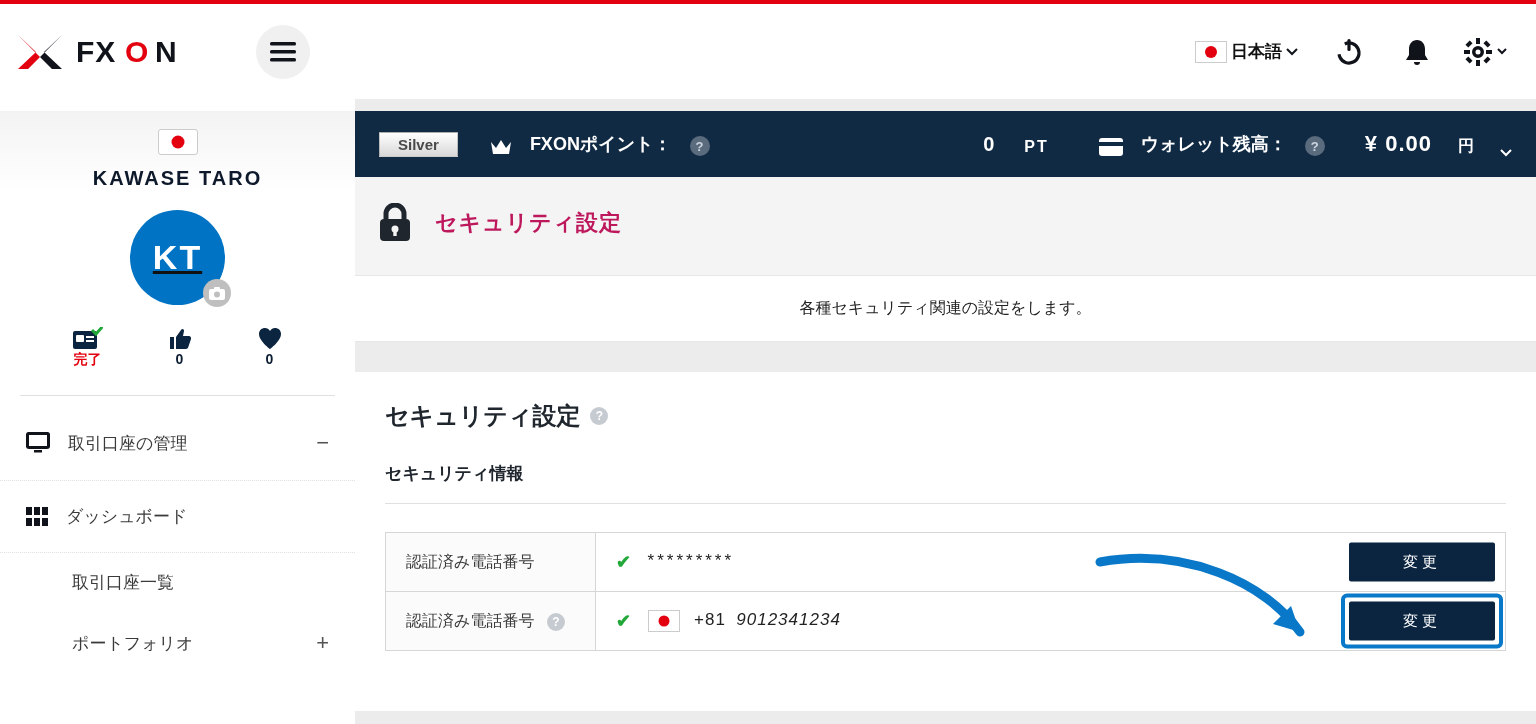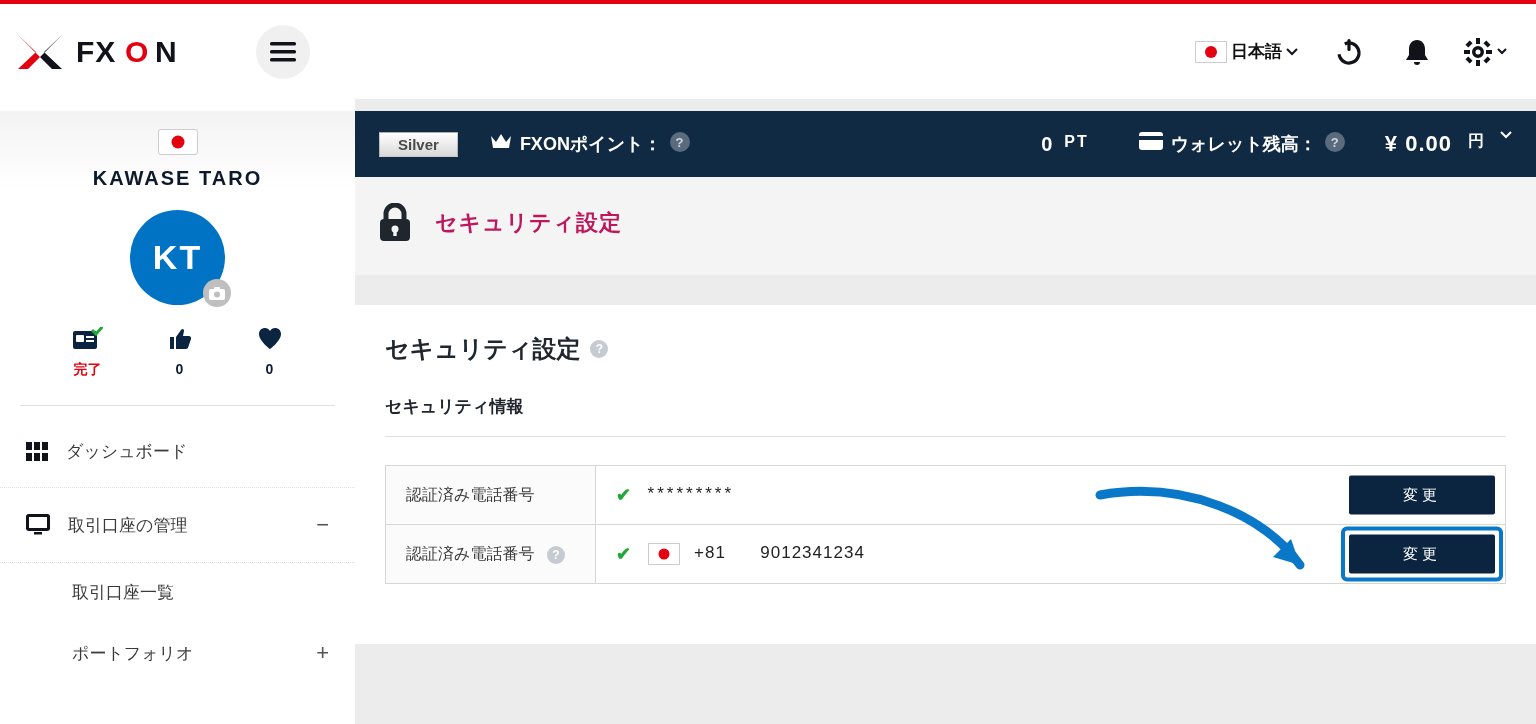--- a/index.html
+++ b/index.html
@@ -23,42 +23,42 @@
   .body-wrap { display: flex; width: 100%; height: calc(100% - 99px); }
 
   
   .sidebar-col { width: 355px; background: #fff; display: flex; flex-direction: column; }
   .sidebar-spacer { height: 12px; background: #fff; }
   .sidebar { background: linear-gradient(#f3f3f3, #fff 80px); flex: 1; padding-top: 18px; }
   .sb-flag-wrap { display: flex; justify-content: center; }
   .sb-flag { width: 40px; height: 26px; border: 1px solid #ccc; background: #fff; position: relative; border-radius: 3px; }
   .sb-flag::after { content: ""; position: absolute; left: 50%; top: 50%; width: 13px; height: 13px; background: #e3000f; border-radius: 50%; transform: translate(-50%, -50%); }
   .username { text-align: center; font-size: 20px; font-weight: 600; letter-spacing: 2px; color: #0e1a2b; margin-top: 12px; }
-  .avatar-wrap { position: relative; width: 95px; height: 95px; margin: 20px auto 0; }
+  .avatar-wrap { position: relative; width: 95px; height: 95px; margin: 20px auto 0; text-decoration: underline; }
   .avatar { width: 95px; height: 95px; border-radius: 50%; background: #0073c4; color: #fff; display: flex; align-items: center; justify-content: center; font-size: 34px; font-weight: 700; letter-spacing: 2px; }
   .avatar-cam { position: absolute; right: -6px; bottom: -2px; width: 28px; height: 28px; border-radius: 50%; background: #bfbfbf; display: flex; align-items: center; justify-content: center; }
   .sb-stats { display: flex; justify-content: space-around; margin: 22px 40px 0; }
-  .sb-stat { display: flex; flex-direction: column; align-items: center; gap: 10px; font-size: 14px; font-weight: 700; }
+  .sb-stat { display: flex; flex-direction: column; align-items: center; font-size: 14px; font-weight: 700; }
   .sb-stat .lbl-red { color: #e3000f; }
   .sb-stat .lbl-navy { color: #0b1c33; }
   .sb-divider { height: 1px; background: #e0e0e0; margin: 26px 20px 0; }
   .sb-nav { margin-top: 10px; }
   .sb-item { display: flex; align-items: center; padding: 24px 26px; font-size: 17px; color: #3a3a3a; gap: 18px; cursor: pointer; border-bottom: 1px dotted #e0e0e0; }
   .sb-item:last-child { border-bottom: none; }
   .sb-item .right { margin-left: auto; color: #555; font-size: 22px; font-weight: 300; }
   .sb-sub { padding: 18px 26px 18px 72px; font-size: 17px; color: #3a3a3a; display: flex; align-items: center; cursor: pointer; }
   .sb-sub .right { margin-left: auto; color: #555; font-size: 22px; font-weight: 300; }
 
   
   .main-col { flex: 1; display: flex; flex-direction: column; background: #ececec; }
 
   
   .pointbar { height: 66px; background: #112a44; color: #fff; display: flex; align-items: center; padding: 0 24px; font-size: 18px; font-weight: 600; position: relative; margin-top: 12px; }
   .tier-badge { background: linear-gradient(#fff, #d8d8d8); color: #4a4a4a; border: 1px solid rgba(0,0,0,0.2); padding: 3px 18px; border-radius: 0; font-size: 15px; font-weight: 700; margin-right: 32px; }
-  .pb-section { display: flex; align-items: flex-start; gap: 8px; }
+  .pb-section { display: flex; align-items: flex-end; gap: 18px; }
   .pb-pt { font-size: 20px; font-weight: 700; letter-spacing: 2px; }
   .pb-amt { font-size: 22px; font-weight: 700; letter-spacing: 1px; }
   .help-circle { width: 20px; height: 20px; border-radius: 50%; background: #5b6b7e; color: #cdd6e0; display: inline-flex; align-items: center; justify-content: center; font-size: 13px; font-weight: 700; }
   .help-circle-sm { width: 18px; height: 18px; border-radius: 50%; background: #c6cbd2; color: #fff; display: inline-flex; align-items: center; justify-content: center; font-size: 12px; font-weight: 700; }
 
   
   .content { padding: 0; }
   .section-header { background: #f4f4f4; padding: 24px 18px 30px; display: flex; align-items: center; gap: 18px; }
   .lock-badge { width: 44px; height: 44px; display: flex; align-items: center; justify-content: center; }
   .section-title { font-size: 22px; font-weight: 800; color: #be185d; letter-spacing: 1px; }
@@ -189,39 +189,39 @@
           <svg width="26" height="24" viewBox="0 0 26 24">
             <path d="M13 22 C13 22 2 14 2 7 C2 3 5 1 8 1 C10 1 12 2 13 4 C14 2 16 1 18 1 C21 1 24 3 24 7 C24 14 13 22 13 22 Z" fill="#0b2540"></path>
           </svg>
           <span class="lbl-navy">0</span>
         </div>
       </div>
       <div class="sb-divider"></div>
 
       <div class="sb-nav">
         <div class="sb-item">
+          <svg width="24" height="22" viewBox="0 0 24 22">
+            <rect x="1" y="1" width="22" height="15" rx="2" stroke="#10131a" stroke-width="2.2" fill="#10131a"></rect>
+            <rect x="3" y="3" width="18" height="11" fill="#fff"></rect>
+            <rect x="8" y="18" width="8" height="2.5" fill="#10131a"></rect>
+          </svg>
+          <span>取引口座の管理</span>
+          <span class="right">−</span>
+        </div>
+        <div class="sb-item">
           <svg width="22" height="20" viewBox="0 0 22 20">
             <rect x="0" y="0" width="6" height="8" fill="#10131a"></rect>
               <rect x="8" y="0" width="6" height="8" fill="#10131a"></rect>
               <rect x="16" y="0" width="6" height="8" fill="#10131a"></rect>
             <rect x="0" y="11" width="6" height="8" fill="#10131a"></rect>
               <rect x="8" y="11" width="6" height="8" fill="#10131a"></rect>
               <rect x="16" y="11" width="6" height="8" fill="#10131a"></rect>
           </svg>
           <span>ダッシュボード</span>
         </div>
-        <div class="sb-item">
-          <svg width="24" height="22" viewBox="0 0 24 22">
-            <rect x="1" y="1" width="22" height="15" rx="2" stroke="#10131a" stroke-width="2.2" fill="#10131a"></rect>
-            <rect x="3" y="3" width="18" height="11" fill="#fff"></rect>
-            <rect x="8" y="18" width="8" height="2.5" fill="#10131a"></rect>
-          </svg>
-          <span>取引口座の管理</span>
-          <span class="right">−</span>
-        </div>
         <div class="sb-sub">
           <span>取引口座一覧</span>
         </div>
         <div class="sb-sub">
           <span>ポートフォリオ</span>
           <span class="right">+</span>
         </div>
       </div>
     </div>
   </div>
@@ -233,21 +233,21 @@
       <div class="pb-section">
         <svg width="22" height="18" viewBox="0 0 22 18">
             <path d="M1 4 L6 10 L11 2 L16 10 L21 4 L19 16 L3 16 Z" fill="#fff"></path>
           </svg>
         <span>FXONポイント：</span>
         <span class="help-circle">?</span>
       </div>
       <div style="flex:1"></div>
       <div class="pb-section" style="margin-right:50px;">
         <span class="pb-pt">0</span>
-        <span style="font-size:16px;letter-spacing:2px;margin-left:2px;">PT</span>
+        <span style="font-size:16px;letter-spacing:2px;margin-left:10px;">PT</span>
       </div>
       <div class="pb-section" style="margin-right:40px;">
         <svg width="24" height="18" viewBox="0 0 24 18">
             <rect x="0" y="0" width="24" height="18" rx="3" fill="#fff"></rect>
             <rect x="0" y="4" width="24" height="4" fill="#112a44"></rect>
           </svg>
         <span>ウォレット残高：</span>
         <span class="help-circle">?</span>
       </div>
       <div class="pb-section">
@@ -265,20 +265,21 @@
           <svg width="34" height="40" viewBox="0 0 34 40">
             <rect x="2" y="16" width="30" height="22" rx="4" fill="#20262e"></rect>
             <path d="M8 16 V11 A9 9 0 0 1 26 11 V16" stroke="#20262e" stroke-width="5" fill="none"></path>
             <circle cx="17" cy="26" r="3.5" fill="#f4f4f4"></circle>
             <rect x="15.3" y="27" width="3.4" height="6" fill="#f4f4f4"></rect>
           </svg>
         </div>
         <div class="section-title">セキュリティ設定</div>
       </div>
 
+      <div class="section-desc">各種セキュリティ関連の設定をします。</div>
 
       <div class="card">
         <h2>
           <span>セキュリティ設定</span>
           <span class="help-circle-sm">?</span>
         </h2>
         <h3>セキュリティ情報</h3>
 
         <table class="sec">
           <tbody>
@@ -294,21 +295,21 @@
           </tr>
           <tr>
             <td class="lbl">
               <span>認証済み電話番号</span>
               <span class="help-circle-sm" style="margin-left:8px;">?</span>
             </td>
             <td class="val">
               <span class="check">✔</span>
               <span class="inline-flag"></span>
               <span class="val-text">+81</span>
-              <span class="val-text" style="margin-left:30px;">9012341234</span>
+              <span class="val-text" style="margin-left:6px;font-style:italic;">9012341234</span>
               <span class="btn-highlight-wrap">
                 <button class="btn-change">変更</button>
               </span>
             </td>
           </tr>
         </tbody>
           </table>
 
         <svg class="arrow-overlay" style="left:740px; top:170px;" width="230" height="120" viewBox="0 0 230 120">
           <path d="M5 20 C 90 5, 170 40, 205 90" stroke="#0a78c8" stroke-width="9" fill="none" stroke-linecap="round"></path>

